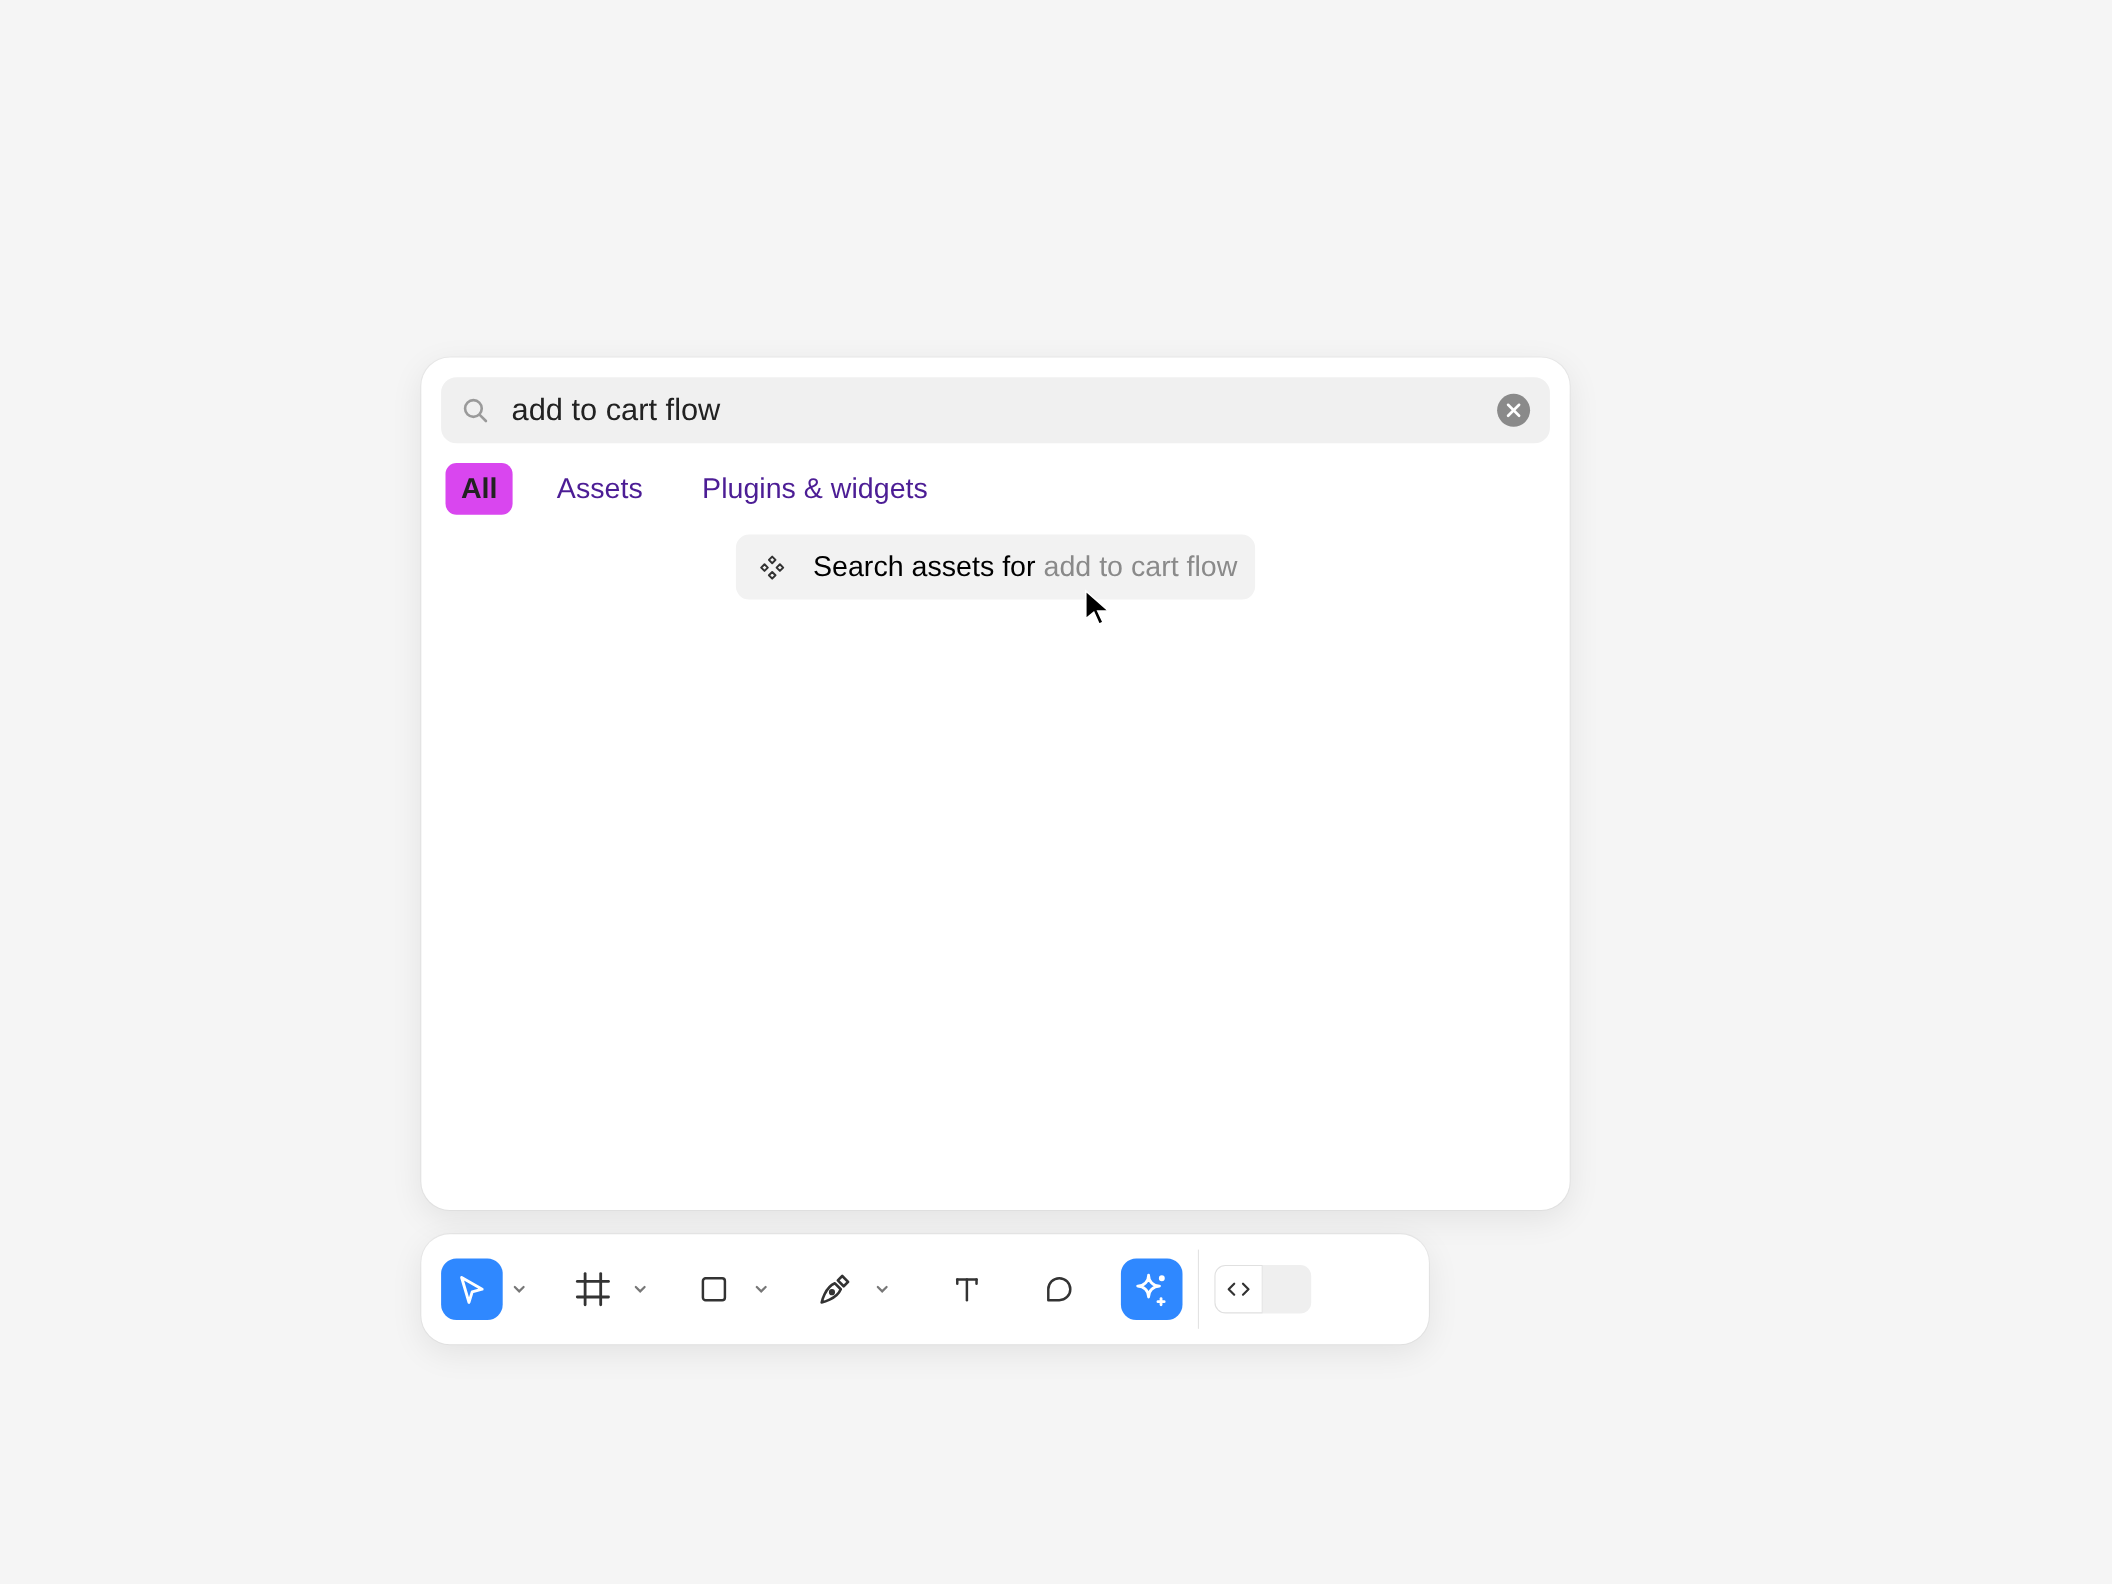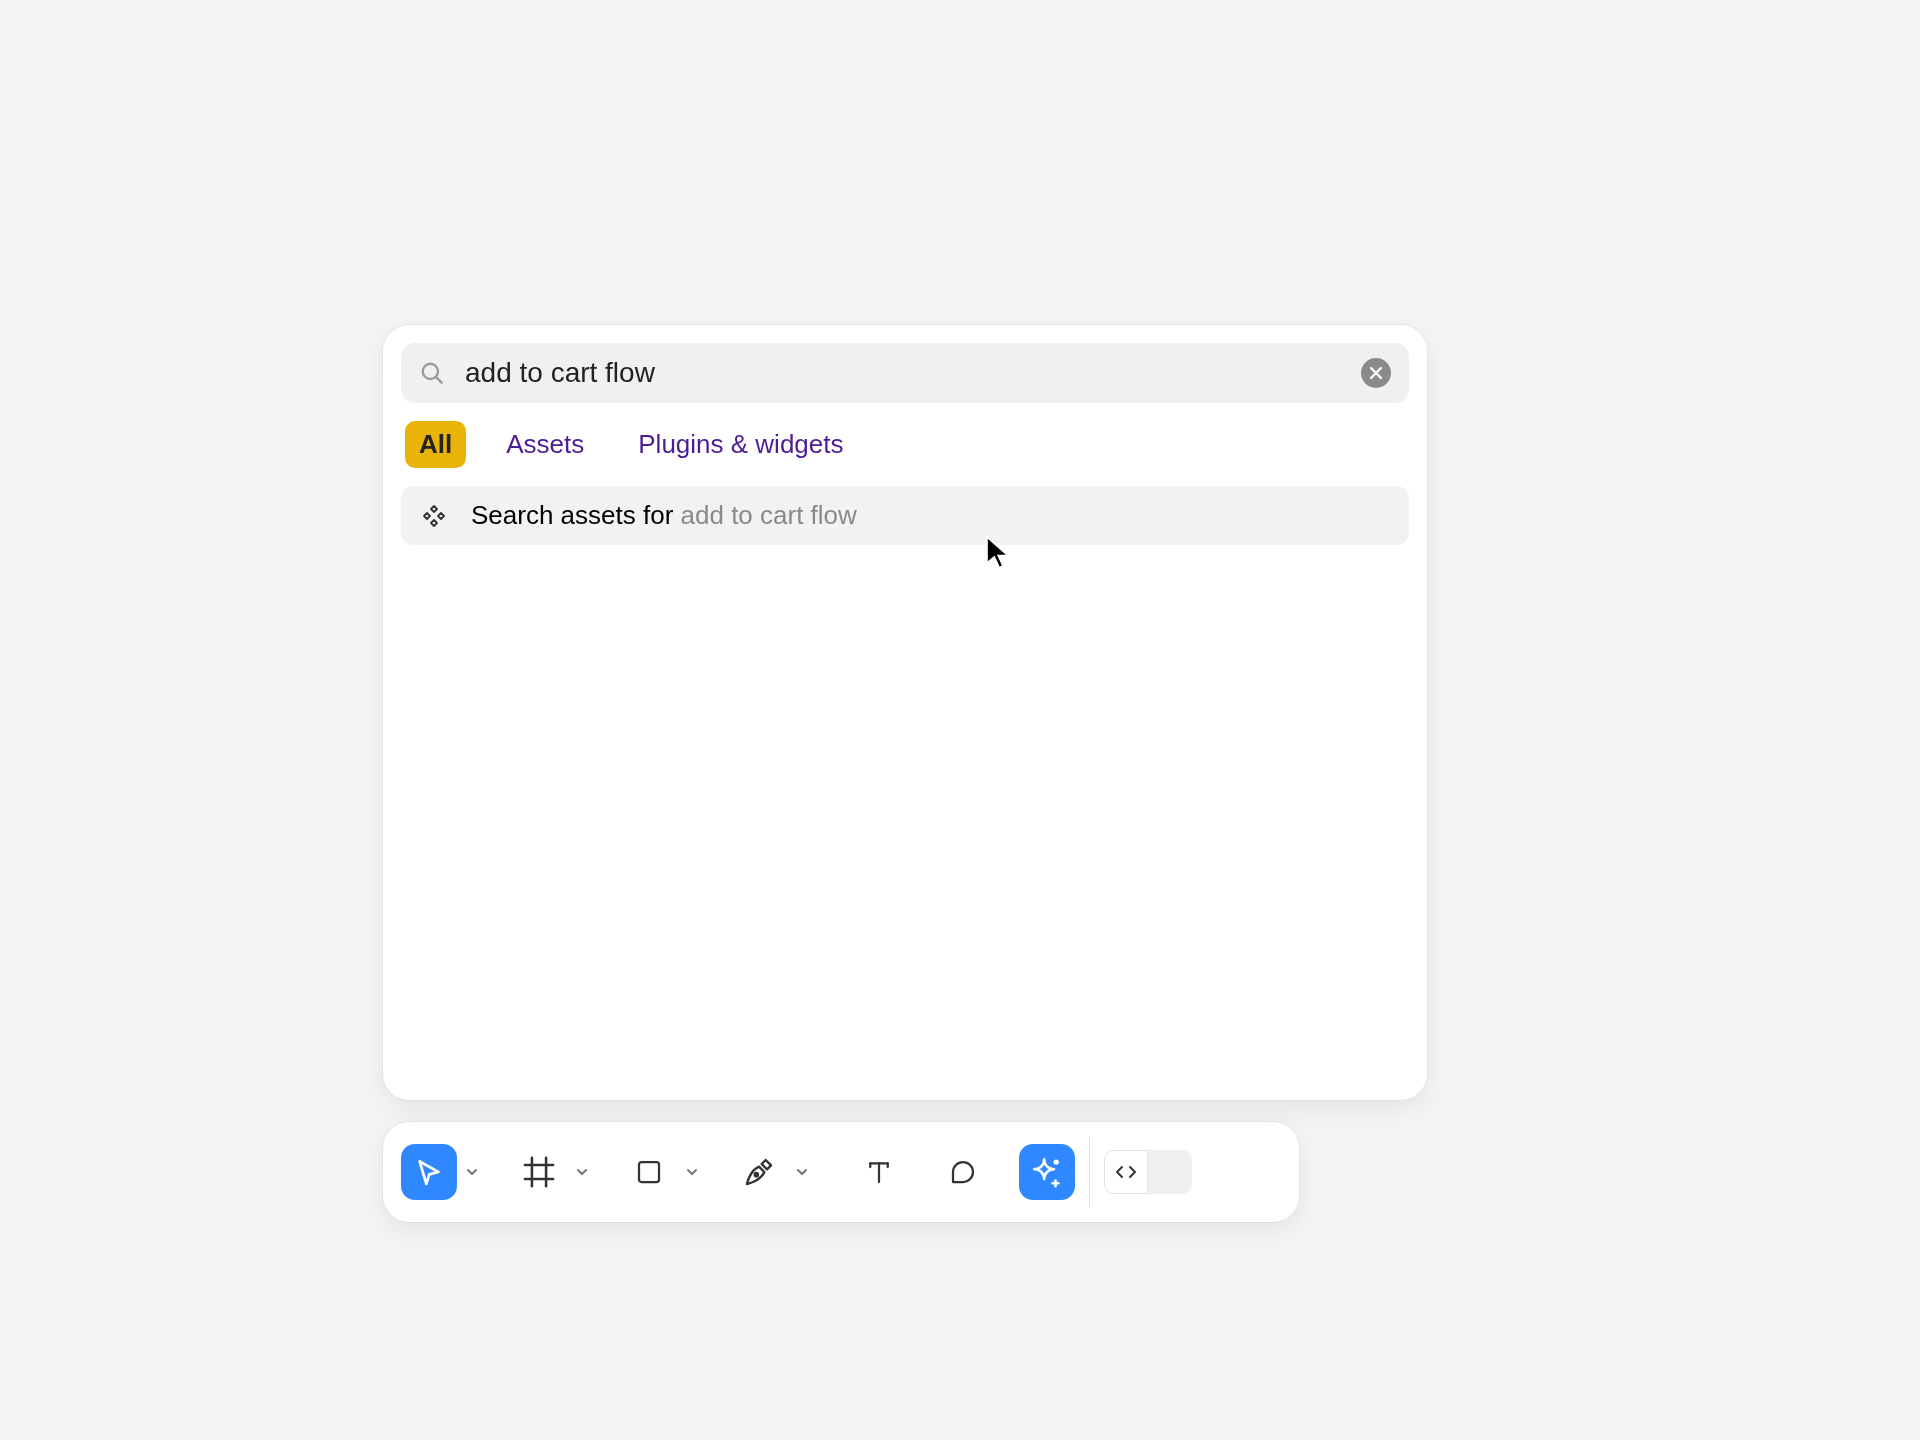--- a/index.html
+++ b/index.html
@@ -56,29 +56,30 @@
     align-items: center;
   }
   .tab {
     padding: 8px 14px;
     font-size: 26px;
     color: #4c1d95;
     border-radius: 10px;
     cursor: pointer;
   }
   .tab.active {
-    background: #eab308;
+    background: #d946ef;
     color: #222;
     font-weight: 600;
   }
   .results {
     margin-top: 18px;
     display: flex;
     flex-direction: column;
     gap: 0;
+    align-items: center;
   }
   .result-row {
     display: flex;
     align-items: center;
     padding: 14px 16px;
     border-radius: 12px;
     font-size: 26px;
     cursor: pointer;
   }
   .result-row.hovered { background: #f2f2f2; }

